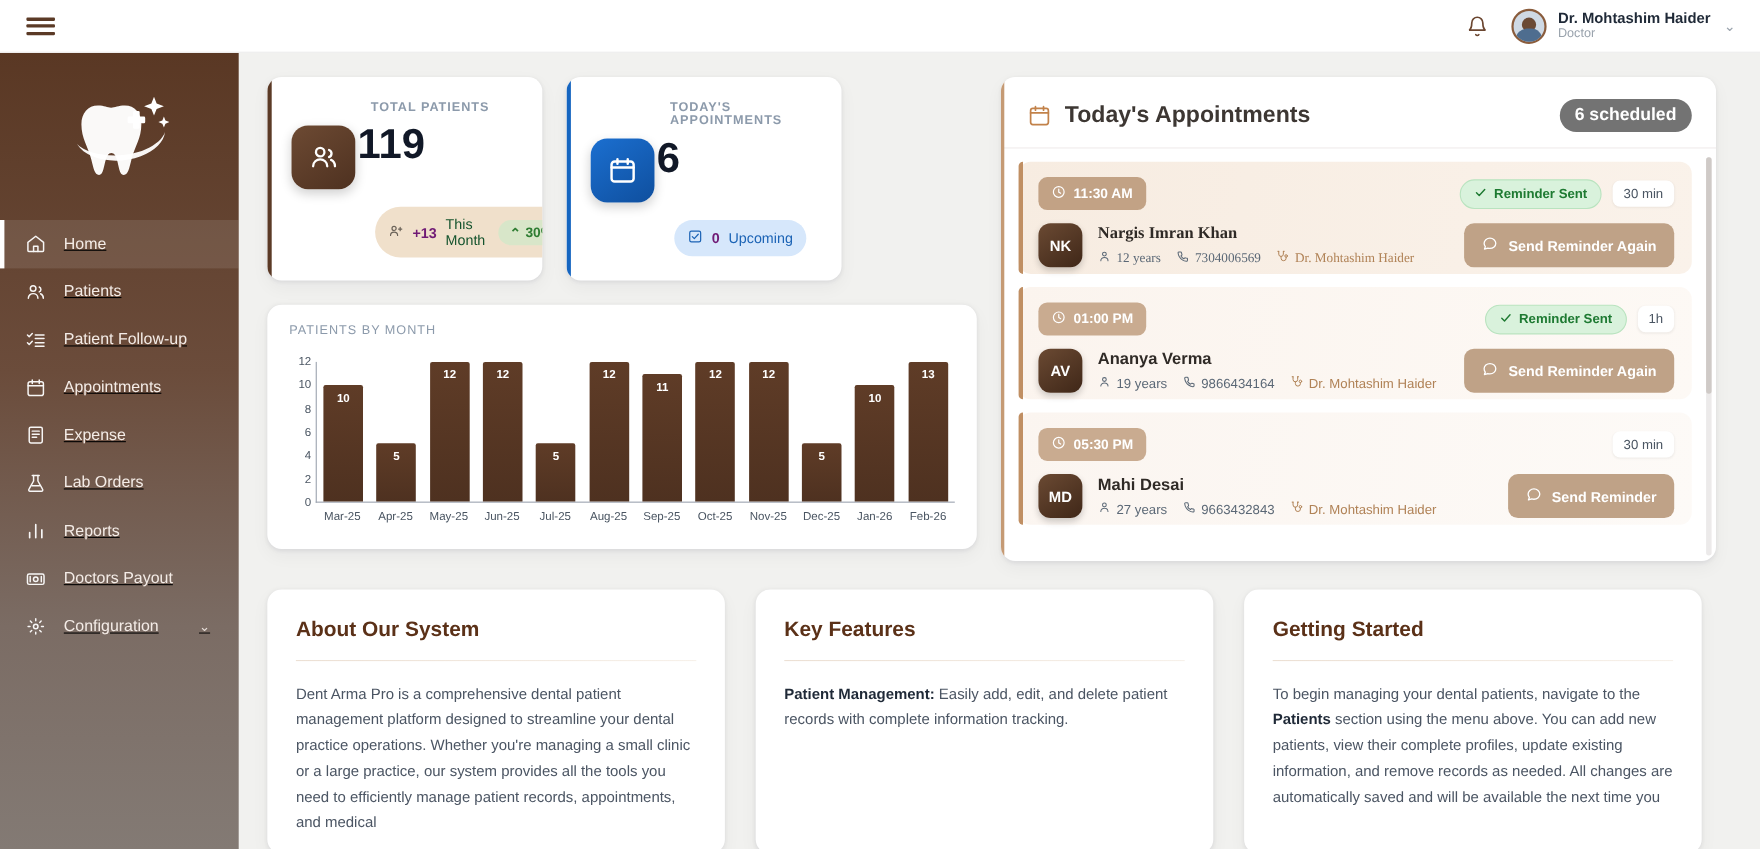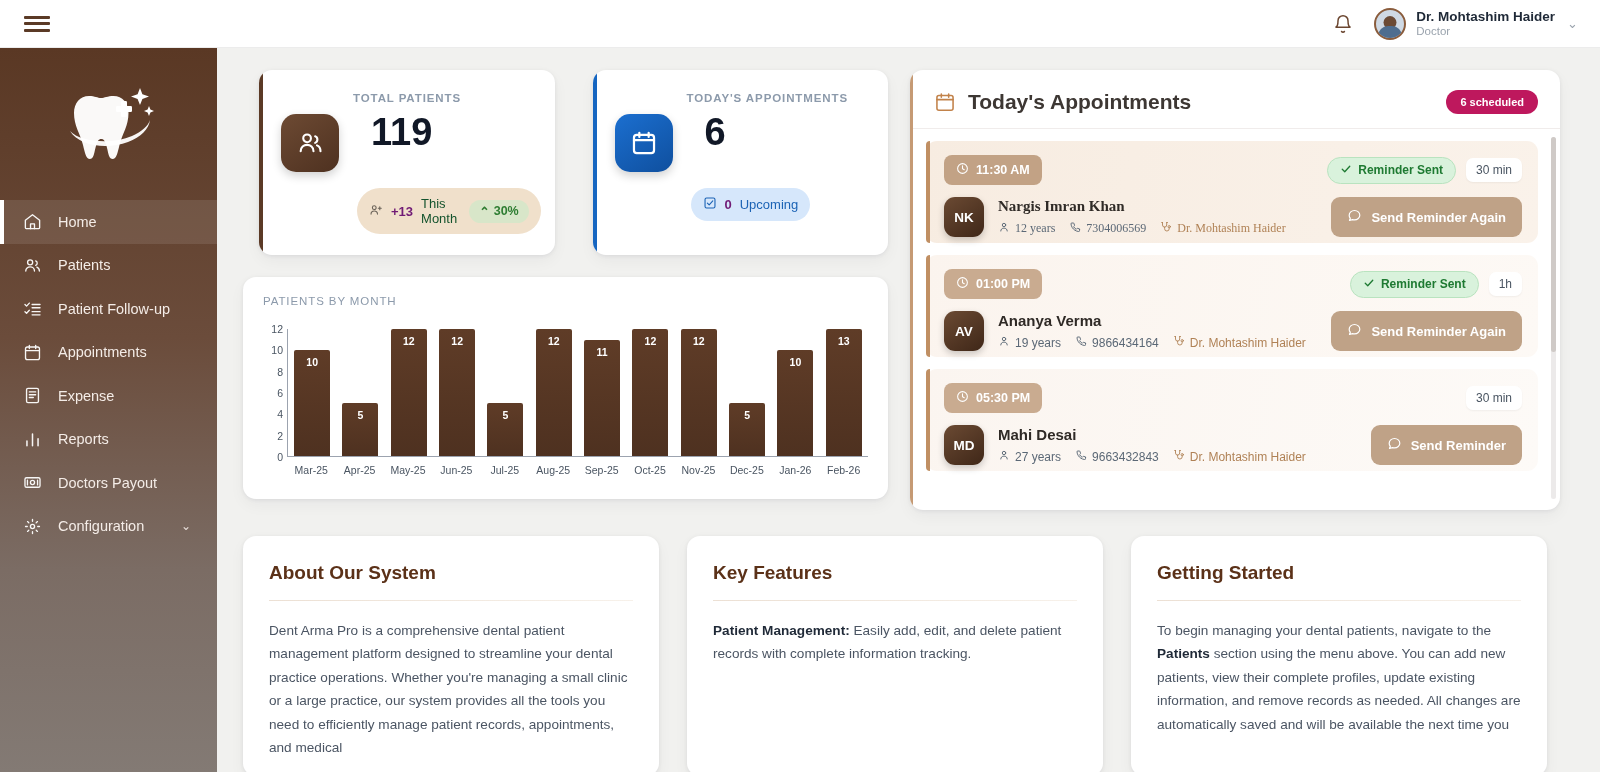--- a/index.html
+++ b/index.html
@@ -41,21 +41,21 @@
   .chev-down { color:#9aa3ad; font-size: 13px; margin-left:2px; }
 
   
   .sidebar {
     position: absolute; left: 0; top: 48px; width: 217px; height: 724px;
     background: linear-gradient(180deg, #5a3824 0%, #6b4c3b 40%, #7b6c64 72%, #837a74 100%);
     z-index: 30; overflow: hidden;
   }
   .logo-wrap { height: 148px; display: flex; align-items: center; justify-content: center; }
   .logo { position: relative; width: 106px; height: 92px; }
-  .nav { margin-top: 4px; }
+  .nav { margin-top: 4px; text-decoration: underline; }
   .nav-item {
     display: flex; align-items: center; gap: 16px;
     height: 43.5px; padding-left: 22px; cursor: pointer;
     color: #f4ece7; font-size: 14.5px; position: relative;
   }
   .nav-item .ico { width: 20px; height: 20px; flex:none; display:flex; align-items:center; justify-content:center; opacity:.95;}
   .nav-item.active { background: rgba(255,255,255,0.10); }
   .nav-item.active::before {
     content:""; position:absolute; left:0; top:0; bottom:0; width:4px; background:#ffffff;
   }
@@ -63,29 +63,28 @@
 
   
   .main { position: absolute; left: 217px; top: 48px; width: 1383px; height: 724px; padding: 22px 24px 0 26px; }
   .row1 { display: flex; gap: 22px; align-items: flex-start; }
   .col-left { width: 645px; flex: none; }
   .stat-row { display: flex; gap: 22px; }
 
   .card { background:#fff; border-radius: 13px; box-shadow: 0 1px 4px rgba(20,20,40,.07), 0 6px 16px rgba(20,20,40,.045); }
 
   .stat {
-    position: relative; width: 311px; height: 185px; padding: 22px 20px 0 22px;
+    position: relative; width: 250px; height: 185px; padding: 22px 20px 0 22px;
     overflow: hidden;
-    margin-left: 16px;
   }
   .stat::before { content:""; position:absolute; left:0; top:0; bottom:0; width:4px; border-radius:13px 0 0 13px; }
   .stat.brown::before { background:#5b3a26; }
   .stat.blue::before  { background:#1565c0; }
   .stat-label { font-size: 11.5px; letter-spacing: .9px; font-weight: bold; color:#8c9aab; margin-left: 72px; }
-  .stat-body { display:flex; align-items:flex-start; gap:32px; margin-top:10px; }
+  .stat-body { display:flex; align-items:flex-start; gap:2px; margin-top:10px; }
   .stat-icon {
     width: 58px; height: 58px; border-radius: 15px; flex:none;
     display:flex; align-items:center; justify-content:center; color:#fff;
     box-shadow: 0 4px 10px rgba(0,0,0,.18);
   }
   .stat-icon.brown { background: linear-gradient(145deg,#6d4a33,#4e3120); }
   .stat-icon.blue  { background: linear-gradient(145deg,#1b6fd0,#0f4f9e); }
   .stat-num { font-size: 38px; font-weight: bold; color:#111827; line-height: .95; }
   .pill-row { margin-top: 16px; margin-left: 76px; }
   .pill {
@@ -110,21 +109,21 @@
   .bar .val { position:absolute; top: 6px; left:0; right:0; text-align:center; color:#fff; font-size: 10.5px; font-weight: bold; }
   .x-labels { display:flex; justify-content: space-around; margin-left:24px; margin-top:7px; }
   .x-labels span { width: 7.6%; text-align:center; font-size: 10.5px; color:#4a5562; }
 
   
   .appt-card { width: 650px; height: 440px; position: relative; overflow: hidden; padding: 0; }
   .appt-card::before { content:""; position:absolute; left:0; top:0; bottom:0; width:3px; background:#c59a74; border-radius:13px 0 0 13px; z-index:3;}
   .appt-head { display:flex; align-items:center; padding: 20px 22px 14px 24px; border-bottom:1px solid #f0eceb; }
   .appt-head .cal { width:22px; height:22px; color:#c2824a; margin-right:12px; flex:none; }
   .appt-title { font-size: 21px; font-weight: bold; color:#3d3733; }
-  .badge-sched { margin-left:auto; background:#be185d; color:#fff; font-size:11px; font-weight:bold; border-radius:999px; padding:6px 14px; }
+  .badge-sched { margin-left:auto; background:#737373; color:#fff; font-size:16px; font-weight:bold; border-radius:999px; padding:6px 14px; }
   .appt-scroll { position:relative; height: 378px; overflow:hidden; padding: 12px 22px 0 16px; }
   .scrollbar { position:absolute; right:4px; top:8px; width:5px; height:362px; background:#eceaea; border-radius:3px; }
   .scrollbar i { position:absolute; left:0; top:0; width:5px; height:215px; background:#cfcac7; border-radius:3px; display:block; }
 
   .appt {
     position:relative; border-radius: 11px; padding: 14px 16px 6px 18px; margin-bottom: 12px;
   }
   .appt::before { content:""; position:absolute; left:0; top:0; bottom:0; width:4px; border-radius:11px 0 0 11px; background:#c08f63; }
   .appt.v1 { background: linear-gradient(100deg,#f7ece1,#faf2ea); }
   .appt.v2 { background: linear-gradient(100deg,#fbf4ee,#fdf9f5); }
@@ -249,20 +248,29 @@
         <span>Appointments</span>
       </div>
       <div class="nav-item">
         <span class="ico">
             <svg width="19" height="19" viewBox="0 0 24 24" fill="none" stroke="#fff" stroke-width="1.7" stroke-linecap="round">
               <rect x="4.5" y="3" width="15" height="18" rx="1.8"></rect>
               <path d="M8 7.5h8M8 11h8M8 14.5h5"></path>
             </svg>
           </span>
         <span>Expense</span>
+      </div>
+      <div class="nav-item">
+        <span class="ico">
+            <svg width="19" height="19" viewBox="0 0 24 24" fill="none" stroke="#fff" stroke-width="1.7" stroke-linecap="round" stroke-linejoin="round">
+              <path d="M9.5 3v6.2L4.4 18.3A1.6 1.6 0 0 0 5.8 21h12.4a1.6 1.6 0 0 0 1.4-2.7L14.5 9.2V3"></path>
+              <path d="M8 3h8M7.6 14.6h8.8"></path>
+            </svg>
+          </span>
+        <span>Lab Orders</span>
       </div>
       <div class="nav-item">
         <span class="ico">
             <svg width="19" height="19" viewBox="0 0 24 24" fill="none" stroke="#fff" stroke-width="1.9" stroke-linecap="round">
               <path d="M5 20v-6M12 20V5M19 20v-9"></path>
             </svg>
           </span>
         <span>Reports</span>
       </div>
       <div class="nav-item">

